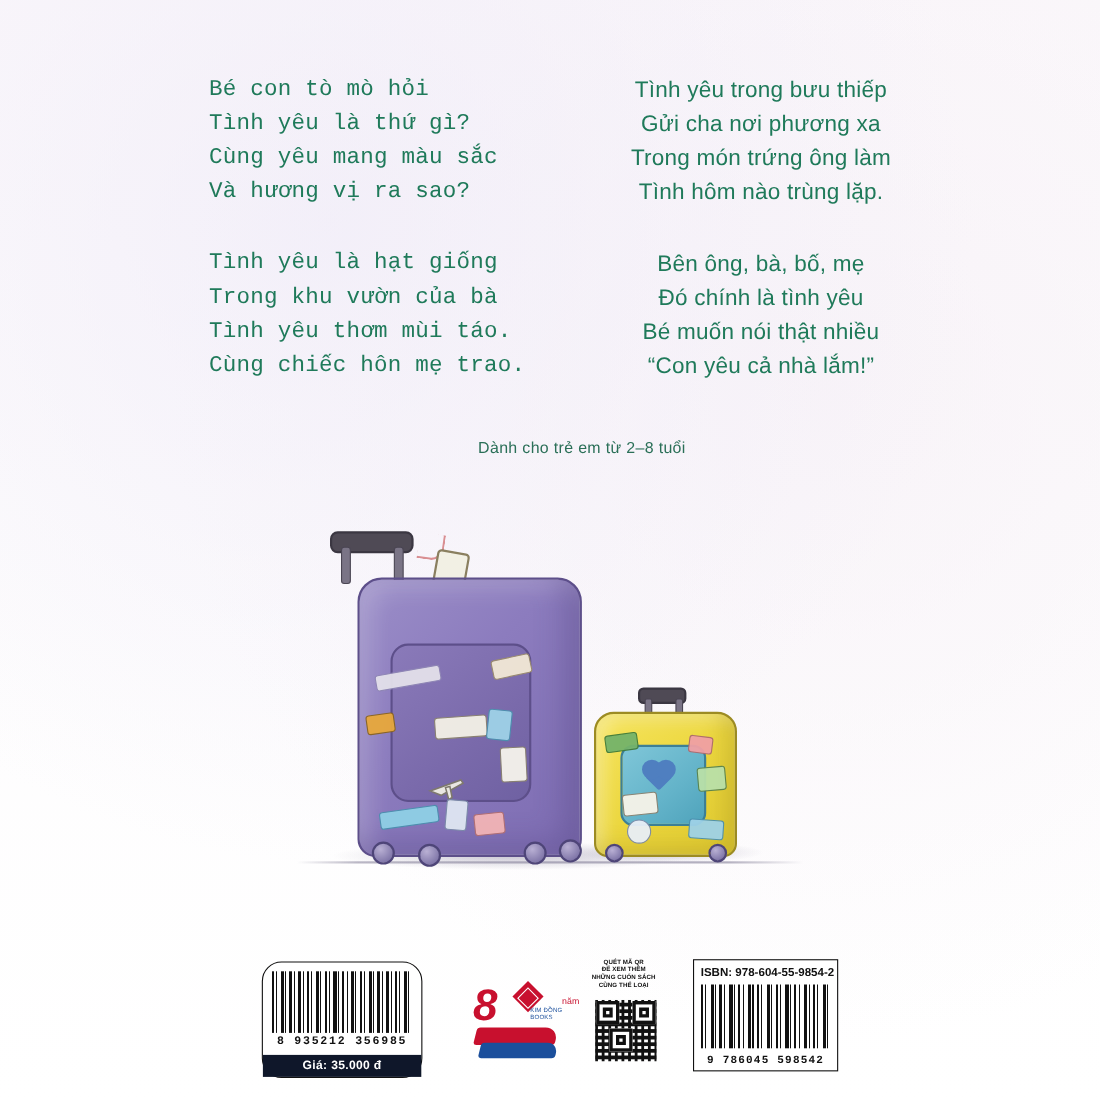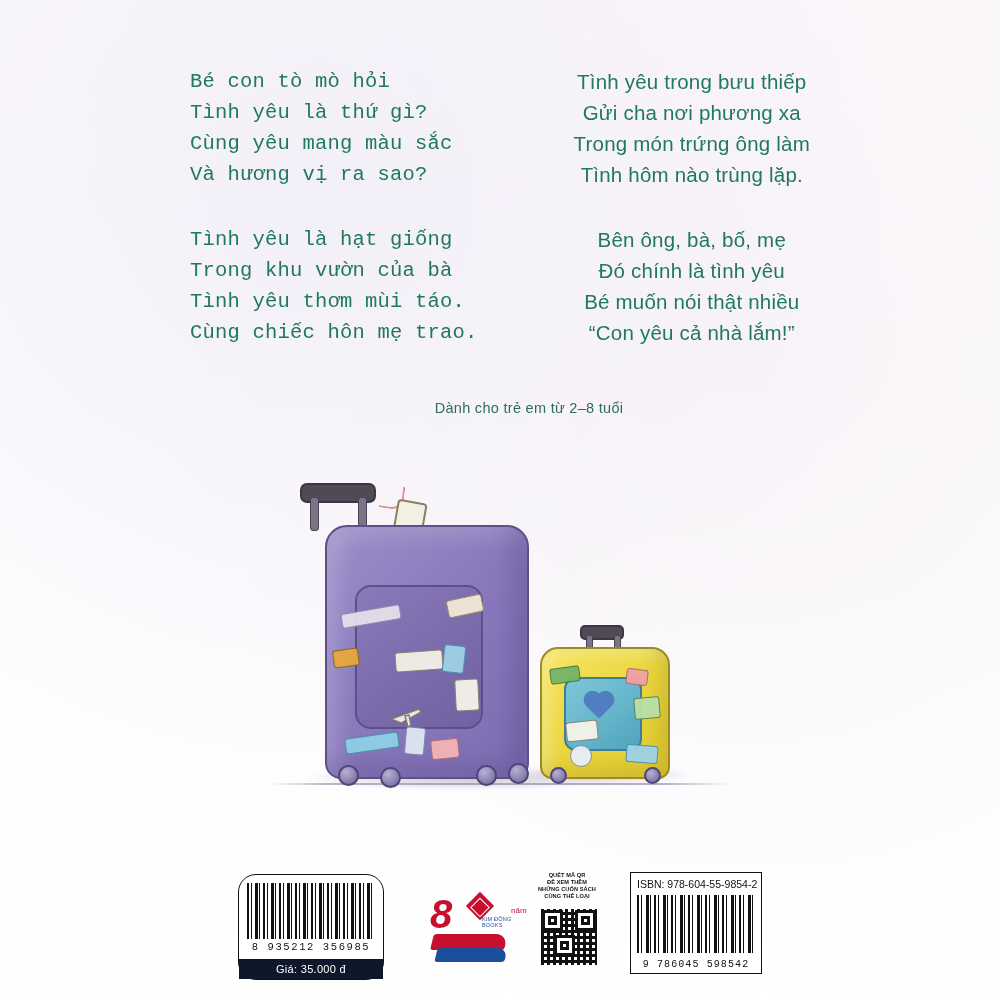--- a/index.html
+++ b/index.html
@@ -245,20 +245,21 @@
     position: absolute;
     left: 0;
     bottom: 18px;
     width: 1000px;
     height: 110px;
   }
   .barcode-box {
     position: absolute;
     background: #ffffff;
     border: 1px solid #111;
+    font-weight: bold;
   }
   .barcode-left {
     left: 238px;
     top: 2px;
     width: 144px;
     height: 104px;
     border-radius: 18px;
   }
   .barcode-right {
     left: 630px;

